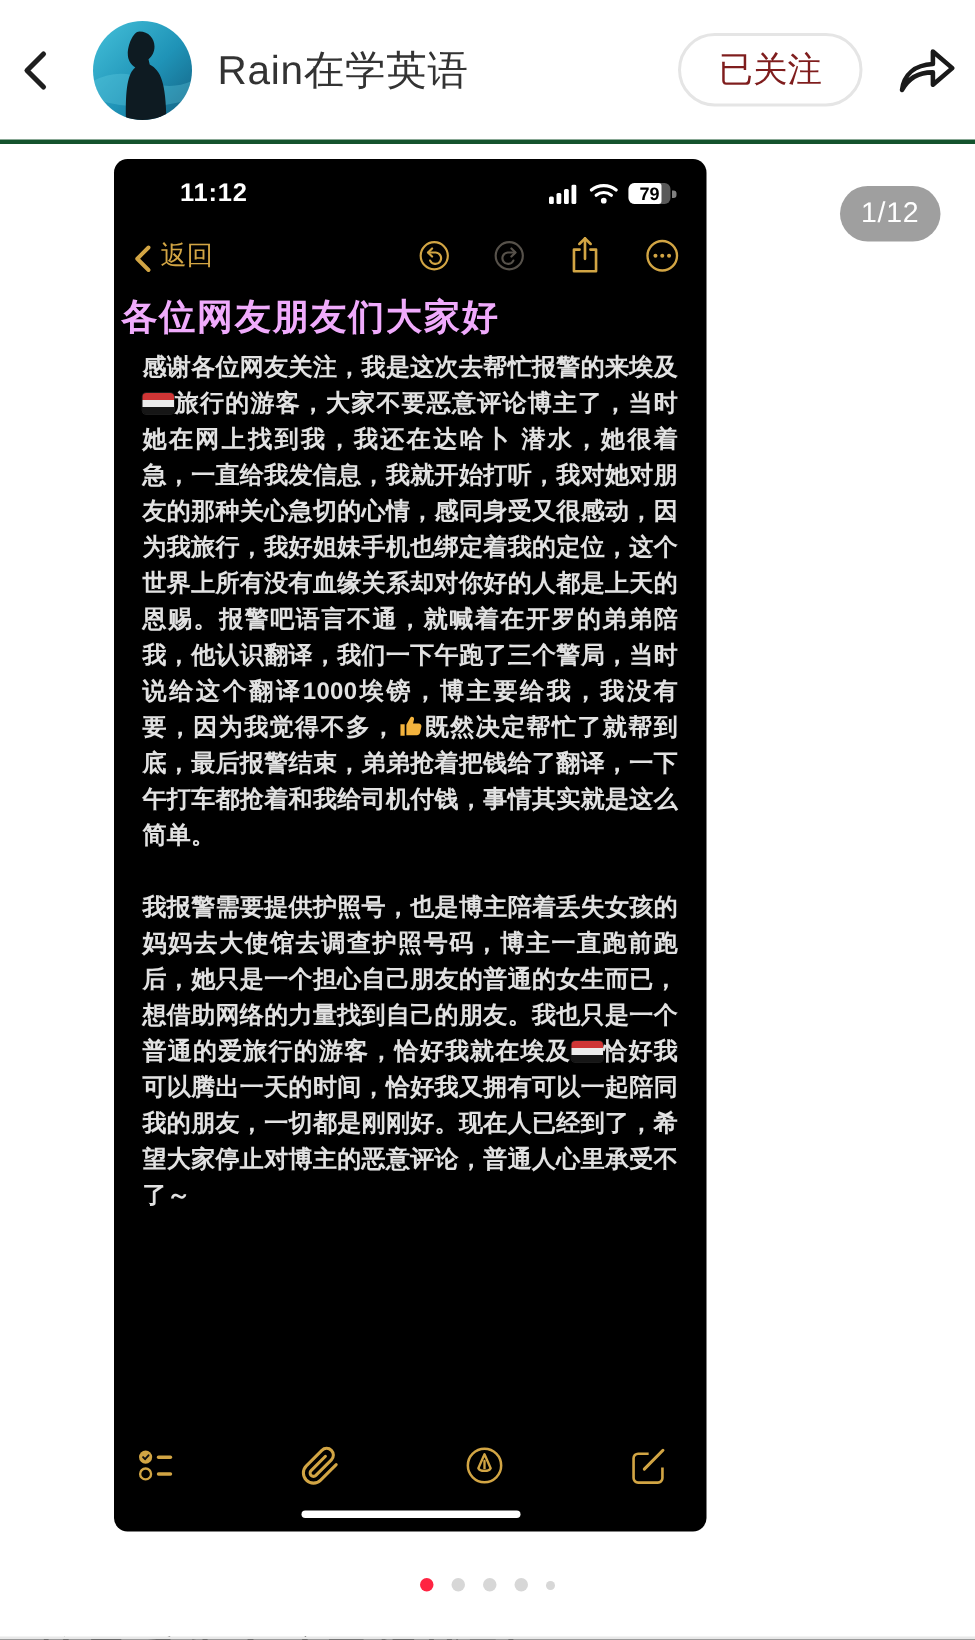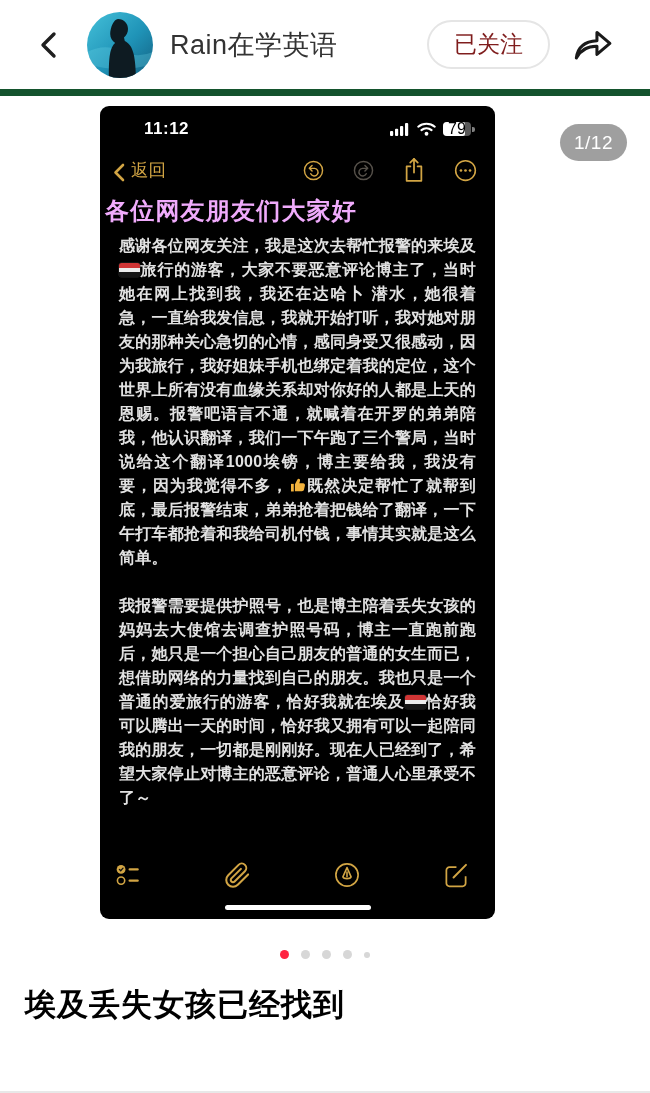--- a/index.html
+++ b/index.html
@@ -5,47 +5,47 @@
   :root{ --gold:#d2a544; --red:#ff2442; }
   *{ box-sizing:border-box; }
   html,body{ margin:0; padding:0; }
   body{
     width:650px; height:1093px; position:relative; overflow:hidden;
     background:#fff; font-family:"Liberation Sans","DejaVu Sans",sans-serif;
     -webkit-font-smoothing:antialiased;
   }
   
   .topbar{
-    height:96px; display:flex; align-items:center; padding:0 36px;
-    border-bottom:7px solid #14532d; background:#fff;
+    height:96px; display:flex; align-items:center; padding:0 11px;
+    border-bottom:3px solid #14532d; background:#fff;
   }
   .back-btn svg{ display:block; }
   .avatar{ width:66px; height:66px; border-radius:50%; overflow:hidden; margin-left:25px; flex:none; }
   .avatar svg{ display:block; }
   .username{ margin-left:17px; font-size:27px; color:#333; font-weight:500; letter-spacing:.5px; }
   .follow-btn{
     margin-left:auto; height:49px; padding:0 25px; background:#fff;
     border:2px solid #e5e5e5; border-radius:26px; color:#7f1d1d; font-size:23px;
     font-family:inherit; display:flex; align-items:center;
   }
   .share-btn{ margin-left:22px; }
   .share-btn svg{ display:block; }
 
   
   .stage{ position:relative; padding-top:10px; }
   .shot{
-    width:395px; height:813px; margin-left:100px; background:#000;
+    width:395px; height:915px; margin-left:76px; background:#000;
     border-radius:9px; position:relative; overflow:hidden; color:#e4e4e4;
   }
   .sbar{ display:flex; align-items:center; justify-content:space-between; padding:13px 24px 0 44px; }
   .time{ font-size:17px; font-weight:700; color:#fff; letter-spacing:.5px; }
   .sicons{ display:flex; align-items:center; gap:7px; }
   .batt{ position:relative; width:28px; height:14px; border-radius:4px; background:rgba(255,255,255,.35); }
   .batt-fill{ position:absolute; left:0; top:0; bottom:0; width:80%; background:#fff; border-radius:4px 2px 2px 4px; }
-  .batt-num{ position:absolute; inset:0; display:flex; align-items:center; justify-content:center; font-size:16px; font-weight:400; color:#000; }
+  .batt-num{ position:absolute; inset:0; display:flex; align-items:center; justify-content:center; font-size:12px; font-weight:700; color:#000; }
   .batt::after{ content:""; position:absolute; right:-3.5px; top:4.5px; width:2.5px; height:5px; background:rgba(255,255,255,.5); border-radius:0 2px 2px 0; }
 
   .navrow{ display:flex; align-items:center; padding:17px 17px 0 13px; }
   .note-back{ display:flex; align-items:flex-end; gap:6px; color:var(--gold); font-size:17.5px; }
   .nav-icons{ margin-left:auto; display:flex; align-items:center; gap:27px; color:var(--gold); }
   .nav-icons svg{ display:block; }
   .icon-redo{ color:#56514a; transform:scaleX(-1); }
 
   .ndate{ margin-top:10px; text-align:center; font-size:13px; color:#96969b; letter-spacing:.3px; }
   .ntitle{ margin:11px 0 0; padding:0 5px; font-size:24px; font-weight:700; color:#f0abfc; letter-spacing:1.2px; }

